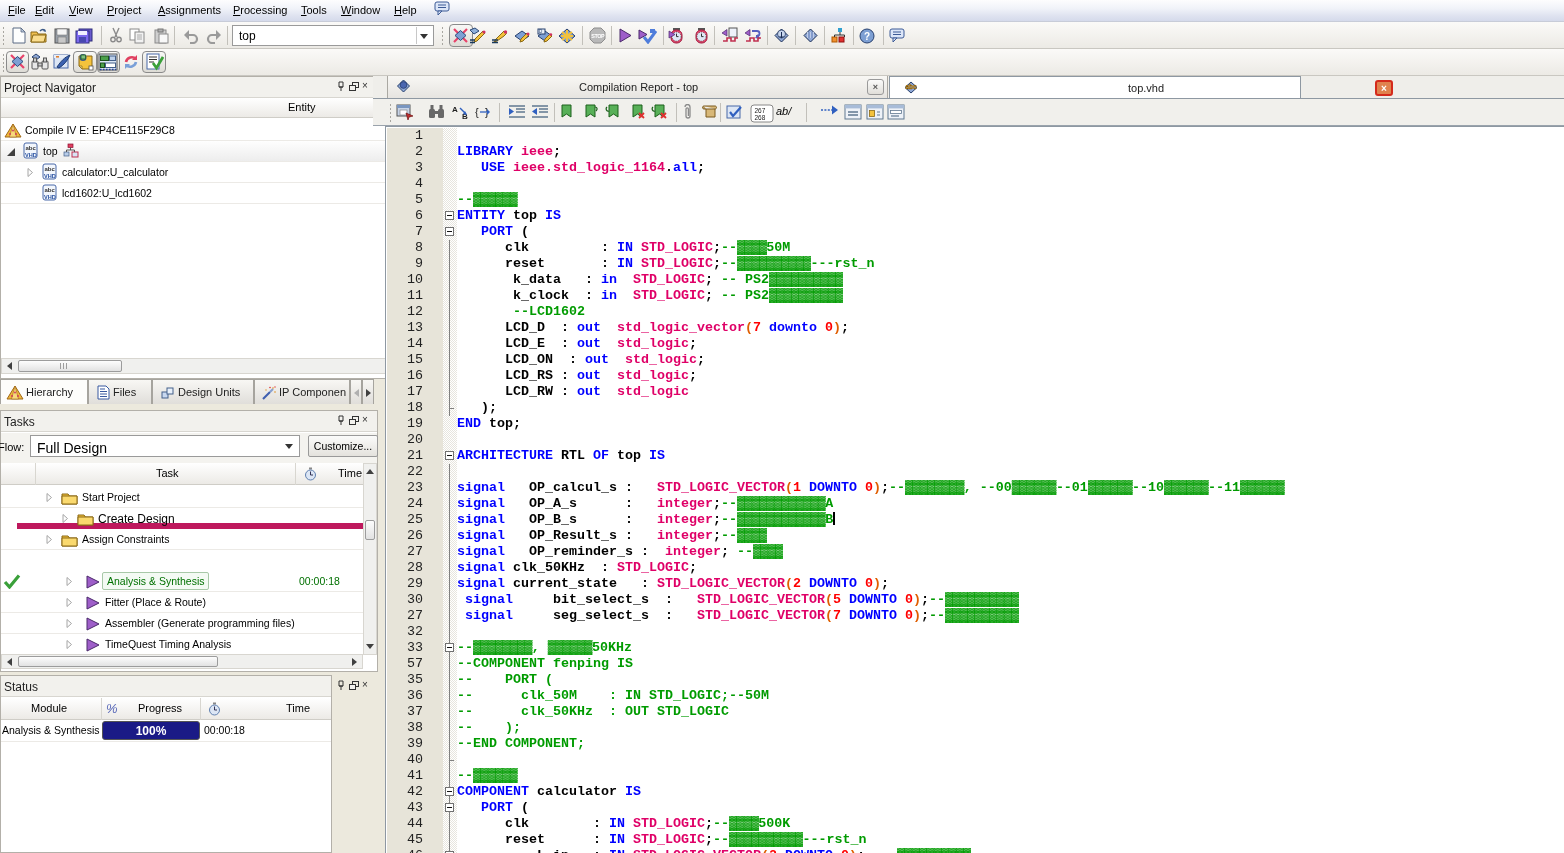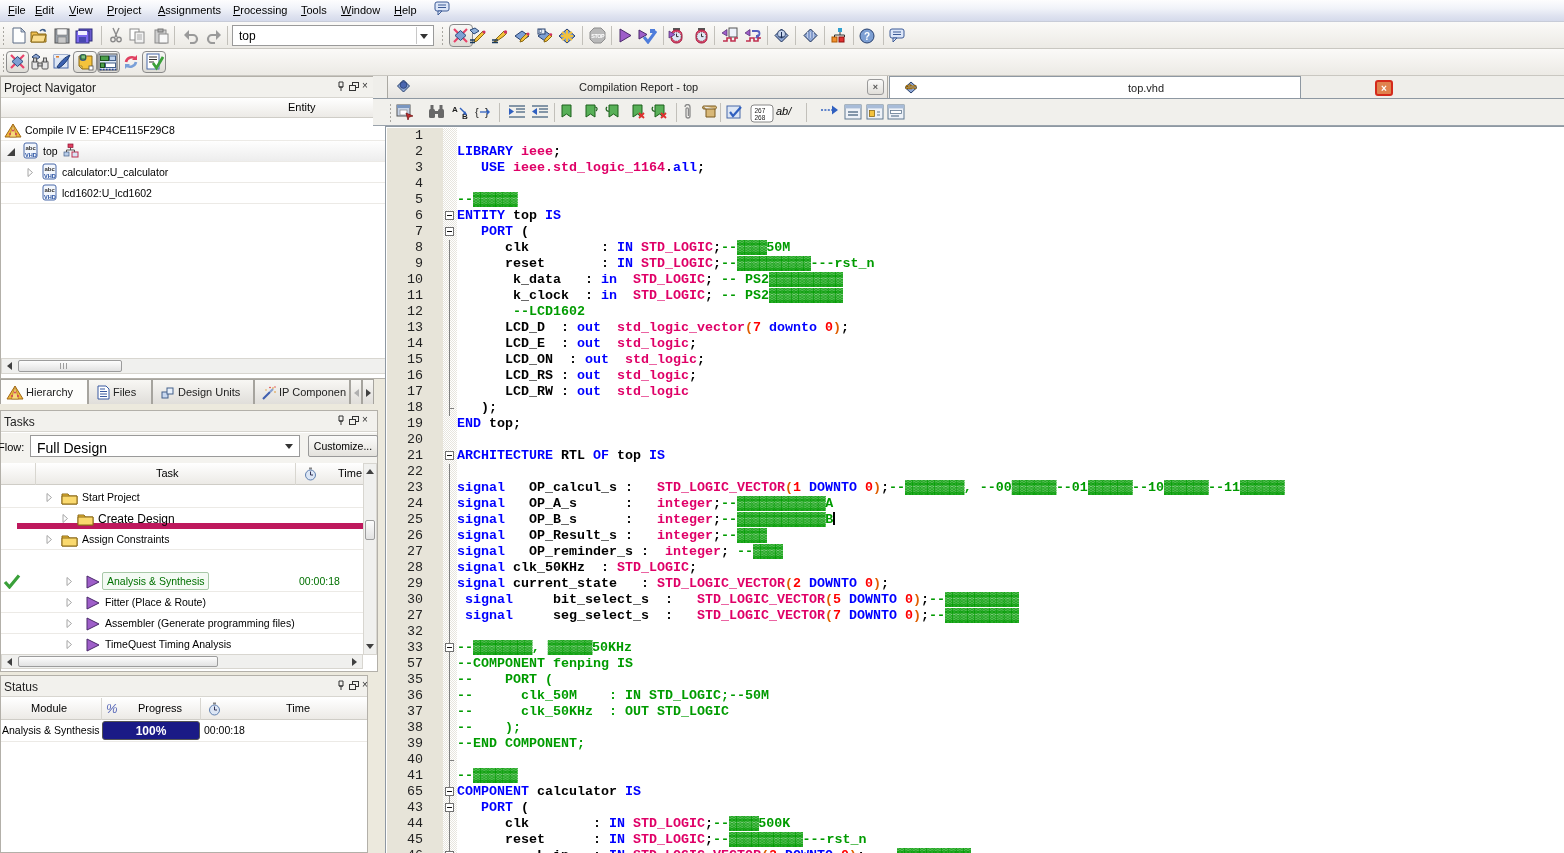--- a/index.html
+++ b/index.html
@@ -508,21 +508,21 @@
       <div class="arr-u" style="left:2px;top:5px"></div>
       <div class="arr-d" style="left:2px;bottom:5px"></div>
       <div class="sbthumb" style="position:absolute;left:1px;top:56px;width:10px;height:20px"></div>
     </div>
     <div class="sb" style="position:absolute;left:0;bottom:2px;right:14px;height:15px">
       <div class="arr-l" style="left:5px;top:3px"></div>
       <div class="arr-r" style="right:5px;top:3px"></div>
       <div class="sbthumb" style="position:absolute;left:16px;top:1px;width:200px;height:11px"></div>
     </div>
   </div>
-<div class="panel" id="status" style="left:0;top:675px;width:368px;height:178px">
+<div class="panel" id="status" style="left:0;top:675px;width:332px;height:178px">
     <div class="ptitle">
       <span>Status</span>
       <div class="pbtn" style="left:335px"><svg width="10" height="11">
           <path d="M3 1h4v5H3zM3 6h4M5 6v4" stroke="#333" fill="none"></path>
         </svg></div>
       <div class="pbtn" style="left:348px"><svg width="11" height="10">
           <rect x="3.5" y="0.5" width="6" height="5" fill="none" stroke="#333"></rect>
           <rect x="0.5" y="3.5" width="6" height="5" fill="#f2f1ed" stroke="#333"></rect>
         </svg></div>
       <div class="pbtn" style="left:361px;font-size:10px;top:3px">×</div>
@@ -699,21 +699,21 @@
       <div class="gn">32</div>
       <div class="gn">33</div>
       <div class="gn">57</div>
       <div class="gn">35</div>
       <div class="gn">36</div>
       <div class="gn">37</div>
       <div class="gn">38</div>
       <div class="gn">39</div>
       <div class="gn">40</div>
       <div class="gn">41</div>
-      <div class="gn">65</div>
+      <div class="gn">42</div>
       <div class="gn">43</div>
       <div class="gn">44</div>
       <div class="gn">45</div>
       <div class="gn">46</div>
     </div>
     <div id="foldcol">
       <div style="position:absolute;left:6px;top:112px;width:1px;height:176px;background:#808080"></div>
       <div style="position:absolute;left:6px;top:280px;width:5px;height:1px;background:#808080"></div>
       <div style="position:absolute;left:6px;top:336px;width:1px;height:288px;background:#808080"></div>
       <div style="position:absolute;left:6px;top:632px;width:5px;height:1px;background:#808080"></div>

